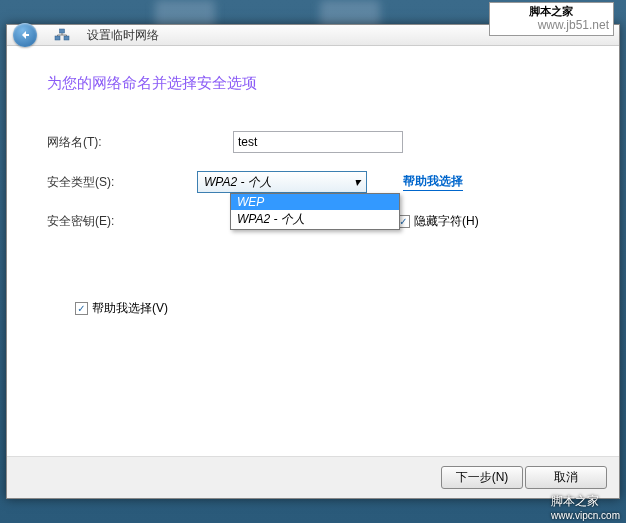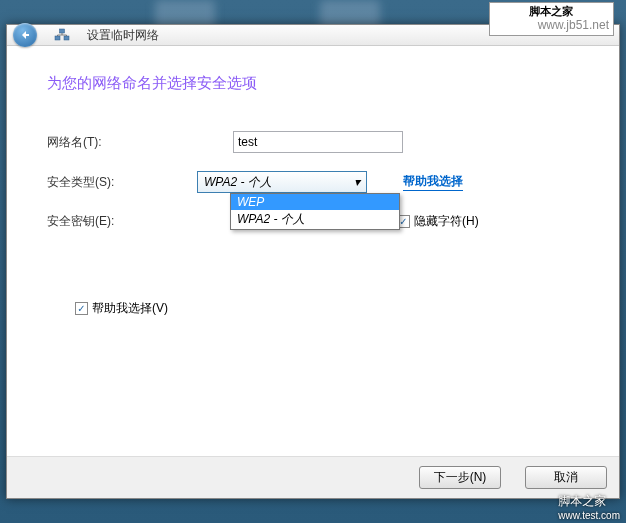--- a/index.html
+++ b/index.html
@@ -28,38 +28,38 @@
     .dropdown-display { width: 170px; height: 22px; border: 1px solid #3c7fb1; background: linear-gradient(180deg, #fff, #e6f0f7); display: flex; align-items: center; justify-content: space-between; padding: 0 2px 0 6px; font-size: 12px; cursor: pointer; }
     .dropdown-arrow { width: 14px; text-align: center; }
     .dropdown-list { position: absolute; top: 22px; left: 0; width: 170px; border: 1px solid #767676; background: #fff; box-shadow: 2px 2px 4px rgba(0,0,0,0.3); z-index: 10; margin-left: 33px; }
     .dropdown-item { padding: 1px 6px; font-size: 12px; cursor: pointer; }
     .dropdown-item.selected { background: #3399ff; color: #fff; }
     .help-link { color: #0066cc; margin-left: 30px; cursor: pointer; text-decoration: none; border-bottom: 1px solid #0066cc; font-weight: bold; }
     .row-key { margin-top: 20px; }
     .hide-chars { margin-left: 30px; display: flex; align-items: center; gap: 4px; }
     .checkbox { width: 13px; height: 13px; border: 1px solid #888; background: #fff; display: inline-flex; align-items: center; justify-content: center; font-size: 10px; color: #2a6ca8; cursor: pointer; }
     .save-row { margin-top: 70px; margin-left: 28px; display: flex; align-items: center; gap: 4px; font-size: 12px; }
-    .footer { height: 42px; background: #f0f0f0; border-top: 1px solid #ddd; display: flex; align-items: center; justify-content: flex-end; padding: 0 12px; gap: 24px; }
+    .footer { height: 42px; background: #f0f0f0; border-top: 1px solid #ddd; display: flex; align-items: center; justify-content: flex-end; padding: 0 12px; gap: 2px; }
     .btn { min-width: 82px; height: 23px; border: 1px solid #888; background: linear-gradient(180deg, #fdfdfd, #e0e0e0); font-size: 12px; cursor: pointer; border-radius: 3px; }
   </style>
 </head>
 <body>
 
 <div class="desktop-bg">
   <div class="blur-icon blur1"></div>
   <div class="blur-icon blur2"></div>
 </div>
 
 <div class="watermark-tr">
   <div class="l1">脚本之家</div>
   <div class="l2">www.jb51.net</div>
 </div>
 <div class="watermark-br">
   <div class="l1">脚本之家</div>
-  <div class="l2">www.test.com</div>
+  <div class="l2">www.vipcn.com</div>
 </div>
 
 <div class="wizard">
   <div class="titlebar">
     <div class="back-btn">
       <svg width="12" height="12" viewBox="0 0 12 12">
           <path d="M7 2 L3 6 L7 10 L7 7 L10 7 L10 5 L7 5 Z"></path>
         </svg>
     </div>
     <svg class="title-icon" viewBox="0 0 16 14">

